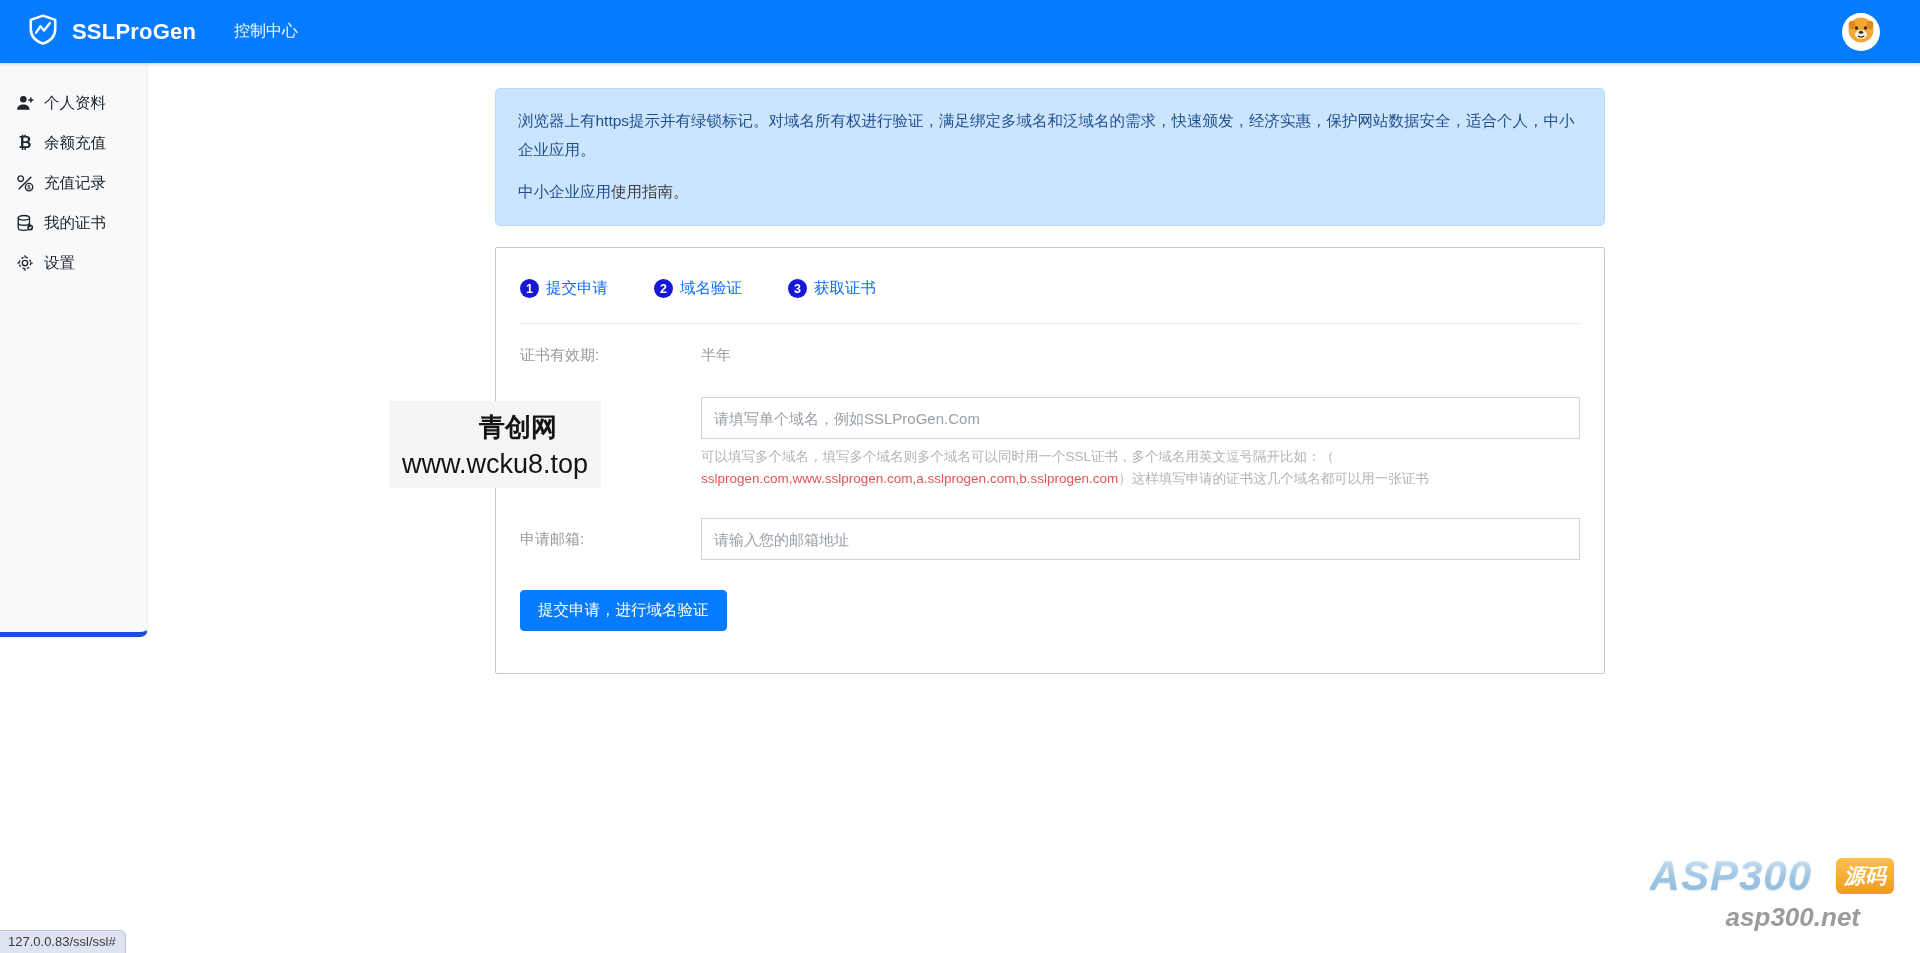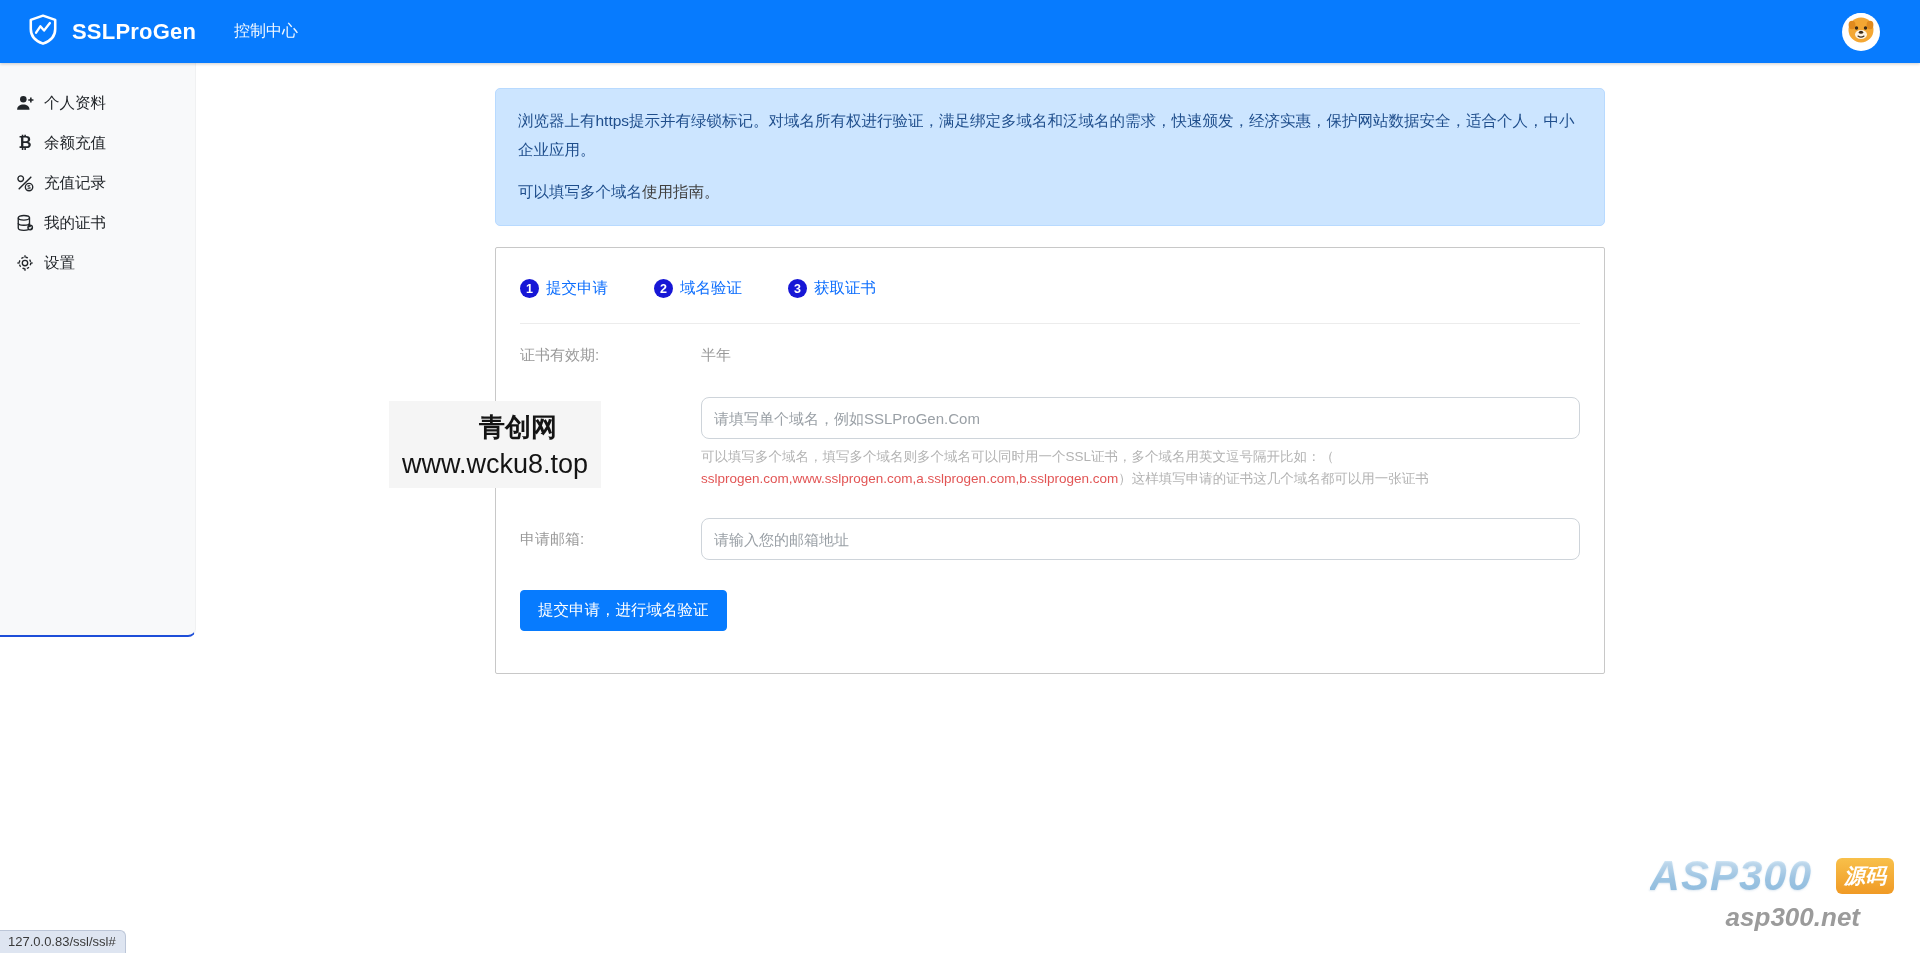--- a/index.html
+++ b/index.html
@@ -18,22 +18,22 @@
   .brand-text { color:#fff; font-size:22px; font-weight:bold; letter-spacing:.2px;text-align:right; }
   .nav-link { color:rgba(255,255,255,.95); font-size:16px; margin-left:38px; cursor:pointer; }
   .nav-spacer { flex:1; }
   .avatar {
     width:38px; height:38px; border-radius:50%; background:#fff;
     display:flex; align-items:center; justify-content:center; cursor:pointer; overflow:hidden;
   }
 
   
   .sidebar {
-    position:absolute; left:0; top:63px; width:196px; height:574px;
-    background:#f8f9fa; border-right:1px solid #f0f1f2; border-bottom:2px solid #1d4ed8;
+    position:absolute; left:0; top:63px; width:148px; height:574px;
+    background:#f8f9fa; border-right:1px solid #f0f1f2; border-bottom:5px solid #1d4ed8;
     border-radius:0 0 8px 0; padding:20px 0 0 16px;
   }
   .side-item {
     display:flex; align-items:center; gap:10px; height:40px;
     font-size:15.5px; color:#212529; cursor:pointer;
   }
   .side-item .ic { width:18px; height:18px; display:inline-flex; align-items:center; justify-content:center; }
   .side-item .ic svg { display:block; }
   .btc-glyph { font-size:16px; font-weight:bold; color:#212529; line-height:1; }
 
@@ -61,21 +61,21 @@
     margin-right:7px;
   }
   .step-label { color:#0d6efd; font-size:15.5px; }
   .card-divider { border:none; border-top:1px solid #ececec; margin-top:24px; }
 
   .form-row { display:flex; align-items:center; margin-top:22px; }
   .form-label { width:181px; flex:0 0 181px; color:#999; font-size:15px; }
   .form-value { color:#999; font-size:15px; }
   .form-field { flex:1; }
   .text-input {
-    width:100%; height:40px; border:1px solid #ced4da; border-radius:8px;
+    width:100%; height:40px; border:1px solid #ced4da; border-radius:0;
     padding:20px 12px; font-size:15px; color:#495057; outline:none;
     font-family:"Liberation Sans","DejaVu Sans",sans-serif;
   }
   .text-input::placeholder { color:#9aa0a6; }
   .row-top { align-items:flex-start; }
   .help-text { margin-top:7px; font-size:13.5px; line-height:22px; color:#b3b3b3; }
   .help-red { color:#e25555; }
   .domain-row { margin-top:32px; }
   .email-row { margin-top:28px; }
   .submit-btn {
@@ -201,21 +201,21 @@
     <span>设置</span>
   </div>
 </div>
 
 <div class="main">
   <div class="container">
 
     <div class="alert">
       <div class="p1">浏览器上有https提示并有绿锁标记。对域名所有权进行验证，满足绑定多域名和泛域名的需求，快速颁发，经济实惠，保护网站数据安全，适合个人，中小企业应用。</div>
       <div class="p2">
-        <span>可以填写多个域名</span><a>使用指南。</a>
+        <span>中小企业应用</span><a>使用指南。</a>
       </div>
     </div>
 
     <div class="card">
 
       <div class="steps">
         <div class="step">
           <span class="step-badge">1</span>
           <span class="step-label">提交申请</span>
         </div>

